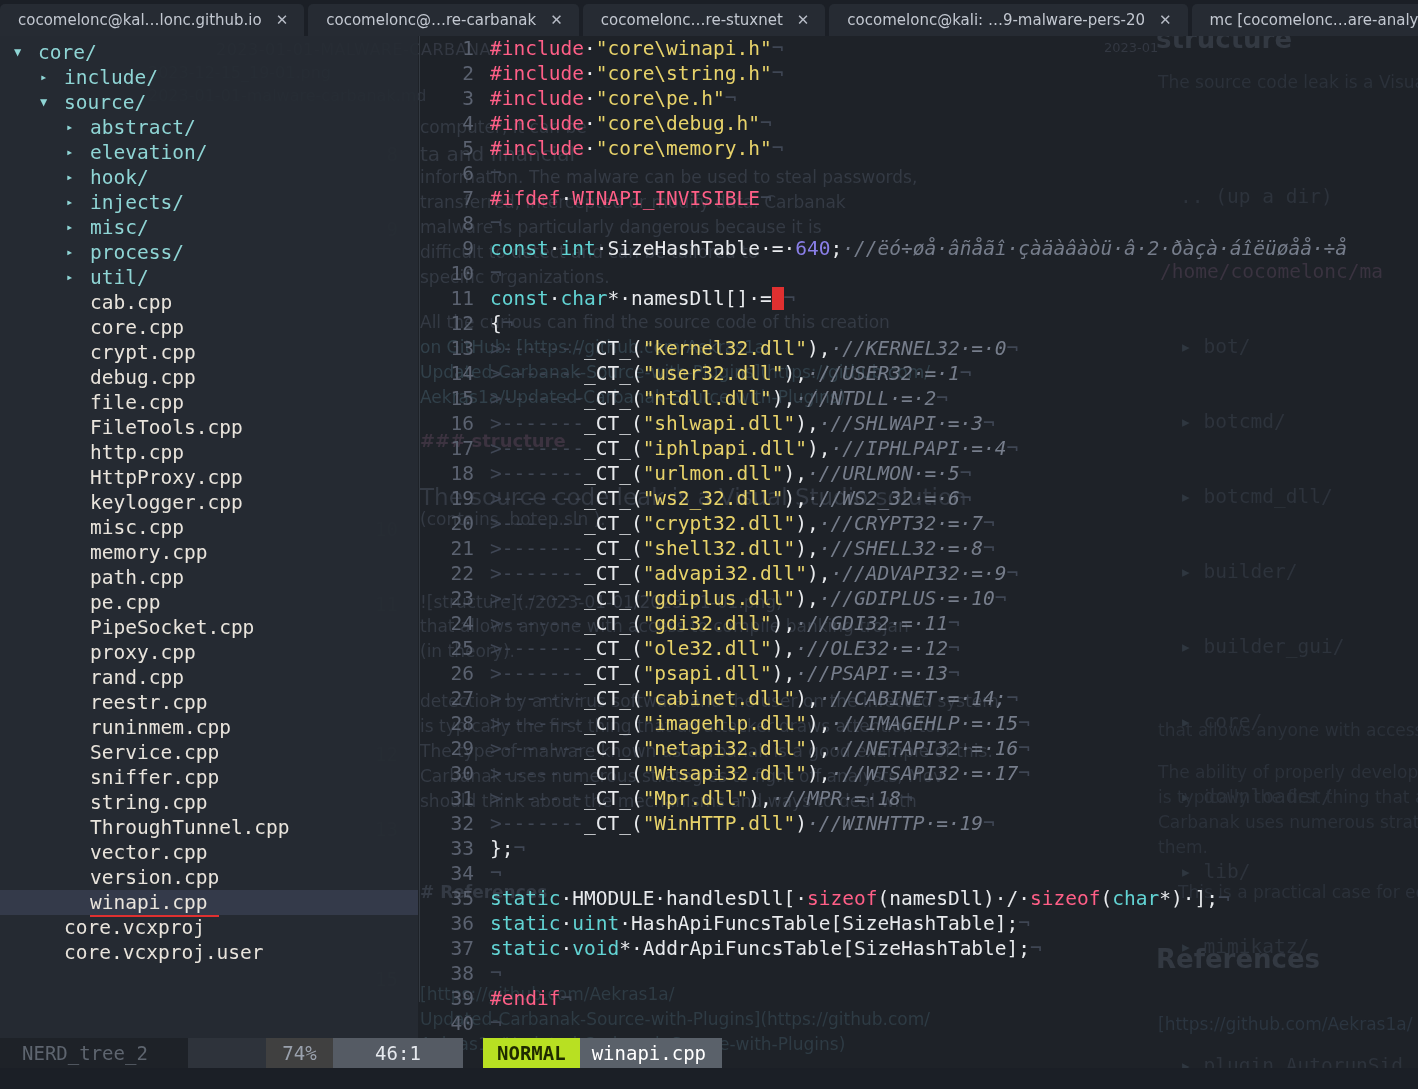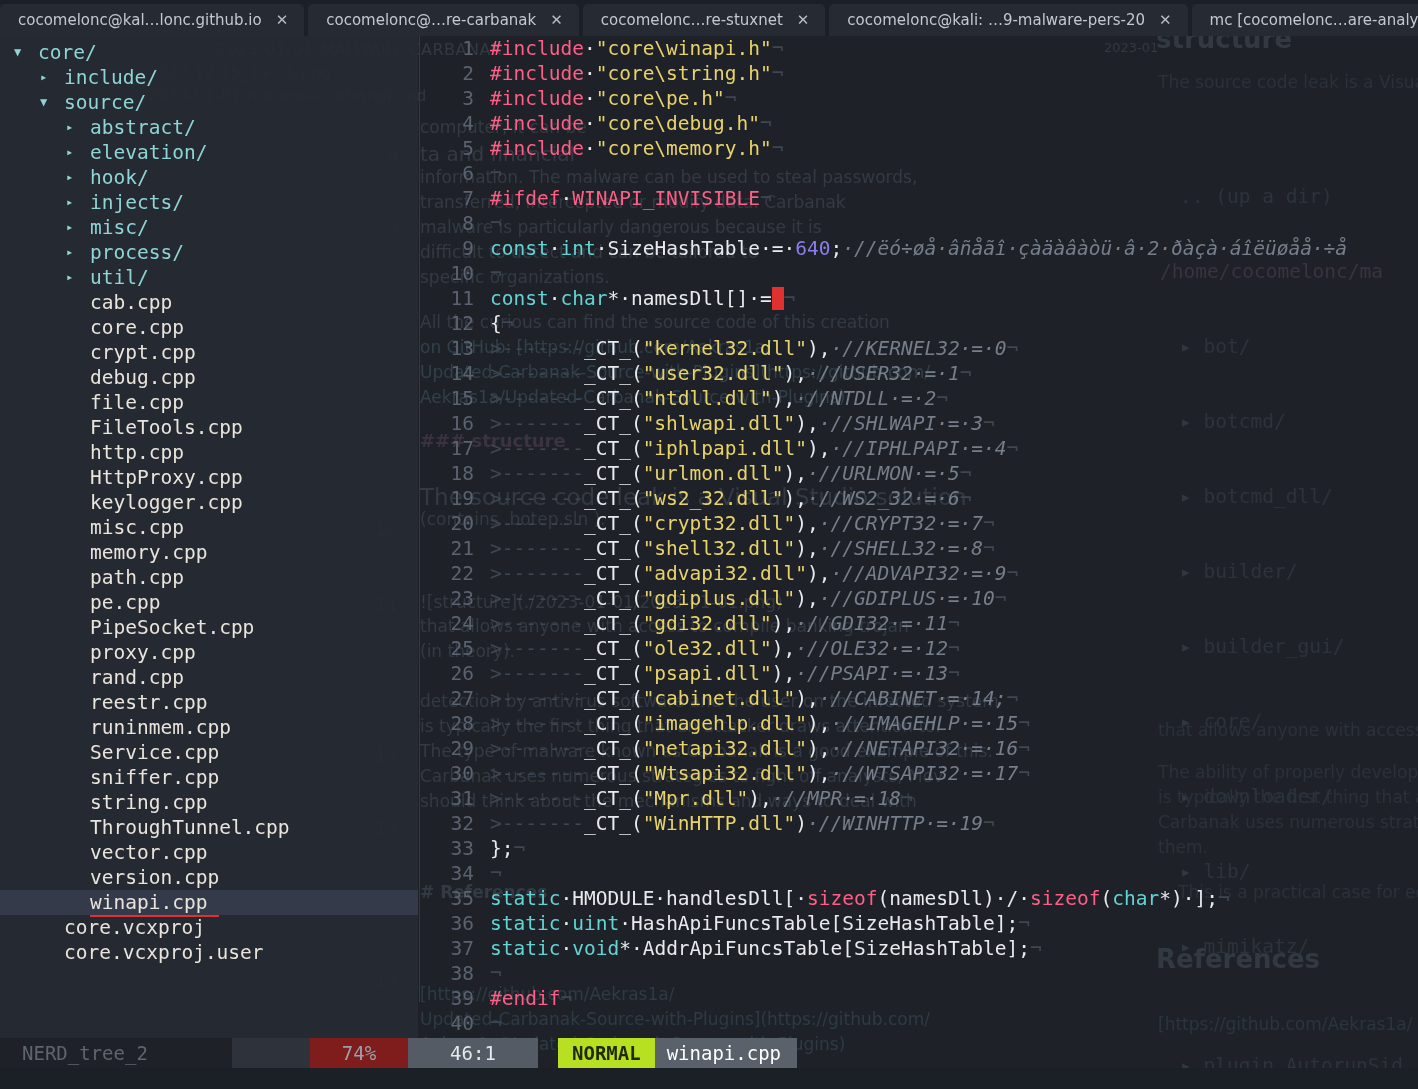--- a/index.html
+++ b/index.html
@@ -75,23 +75,23 @@
     position:absolute;top:0;width:1px;height:1002px;background:#343a42;z-index:6;
   }
 
   
   .status{
     position:absolute;left:0;top:1038px;width:1418px;height:30px;
     z-index:50;display:flex;align-items:center;
     font-size:19px;font-family:"DejaVu Sans Mono","Liberation Mono",monospace;
   }
   .st-seg{height:30px;display:flex;align-items:center;justify-content:center;}
-  .st-name{width:232px;color:#5e656f;padding-left:22px;box-sizing:border-box;justify-content:flex-start;}
+  .st-name{width:188px;color:#5e656f;padding-left:22px;box-sizing:border-box;justify-content:flex-start;}
   .st-gap{width:78px;background:#2e333b;}
-  .st-pct{width:98px;background:#7f1d1d;color:#9aa1ad;}
+  .st-pct{width:67px;background:#404040;color:#9aa1ad;}
   .st-pos{width:130px;background:#555b64;color:#e6e9ee;}
   .st-sp{width:20px;}
   .st-mode{padding:0 14px;background:#b8e022;color:#1f2a00;font-weight:bold;}
   .st-file{padding:0 16px 0 12px;background:#5a616a;color:#ffffff;}
   .bottom-fill{
     position:absolute;left:0;top:1068px;width:1418px;height:21px;
     background:#1b1f26;z-index:49;
   }
 </style>
 </head>

